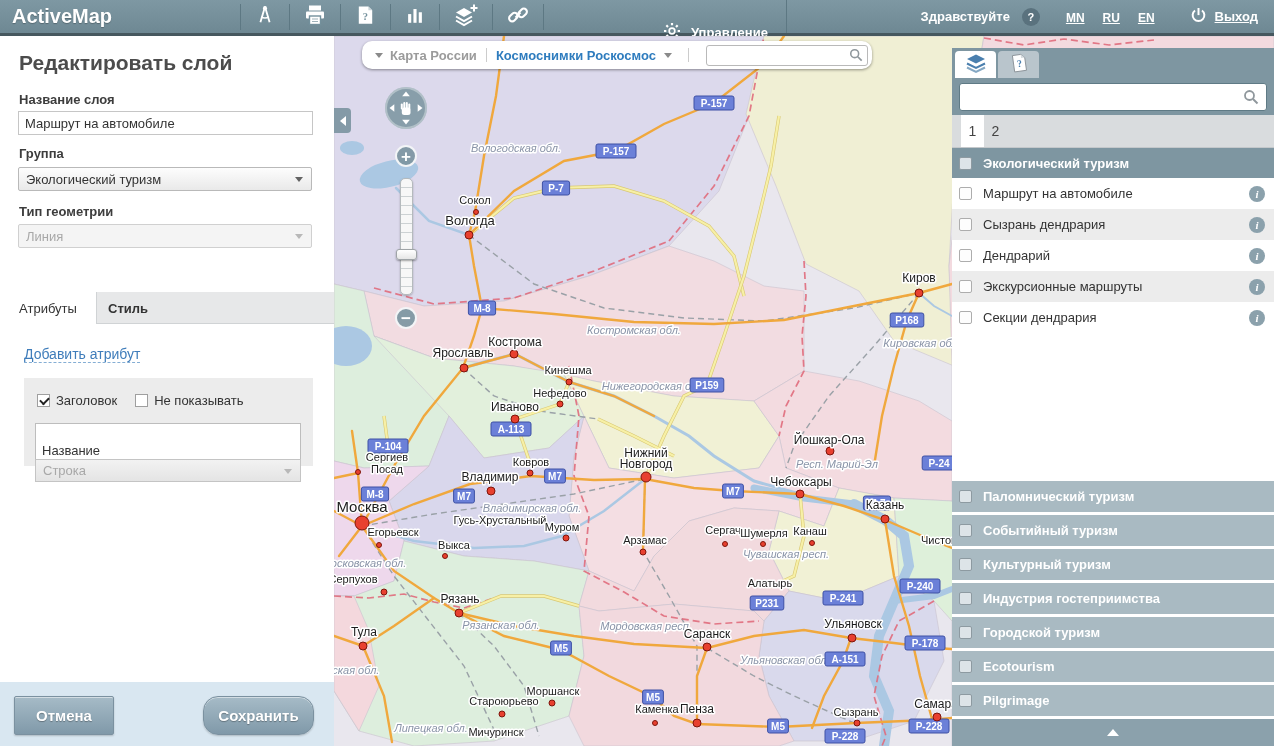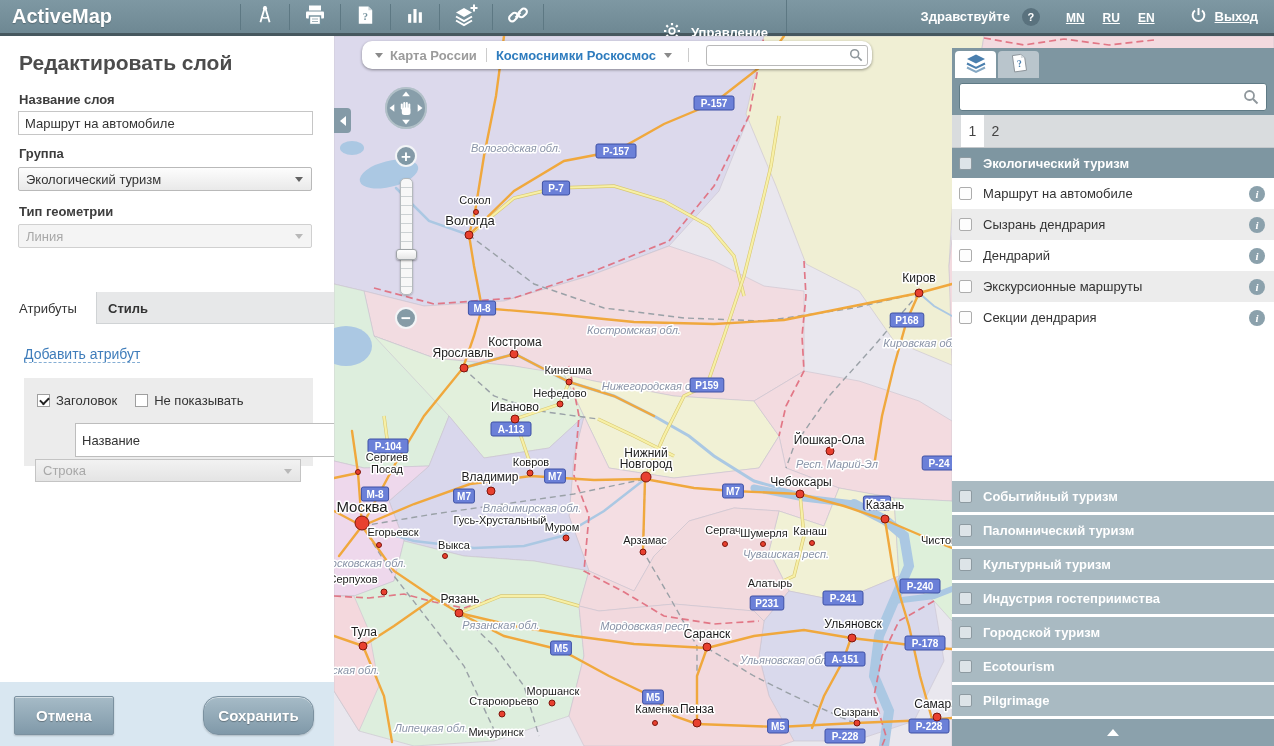--- a/index.html
+++ b/index.html
@@ -47,21 +47,21 @@
   .add-link{position:absolute;left:24px;top:310px;font-size:14px;color:#3e7cba;
             border-bottom:1px dashed #85aed4;cursor:pointer;}
   .attr-box{position:absolute;left:24px;top:342px;width:289px;height:88px;background:#ececec;}
   .attr-checks{position:absolute;left:13px;top:15px;display:flex;align-items:center;font-size:13px;color:#333;}
   .cb{width:13px;height:13px;background:#fff;border:1px solid #9f9f9f;display:inline-block;
       position:relative;margin-right:6px;box-sizing:border-box;cursor:pointer;}
   .cb.checked::after{content:"";position:absolute;left:2px;top:2px;width:7px;height:4px;
       border-left:2px solid #222;border-bottom:2px solid #222;transform:rotate(-45deg);}
   .cb-label2{margin-left:18px;}
   .attr-input{position:absolute;left:11px;top:45px;width:252px;height:16px;border:1px solid #bdbdbd;
-      font-size:13px;color:#333;padding:8px 6px;font-family:inherit;background:#fff;margin-left:40px;}
+      font-size:13px;color:#333;padding:18px 6px;font-family:inherit;background:#fff;}
   .attr-select{position:absolute;left:11px;top:81px;width:266px;height:23px;border:1px solid #c4c4c4;
       background:linear-gradient(#f2f2f2,#e4e4e4);font-size:13px;color:#a8a8a8;display:flex;
       align-items:center;padding-left:7px;box-sizing:border-box;}
   .attr-select .caret{position:absolute;right:8px;top:9px;width:0;height:0;
       border-left:4px solid transparent;border-right:4px solid transparent;border-top:5px solid #b8b8b8;}
   .lp-footer{position:absolute;left:0;bottom:0;width:334px;height:64px;background:#d9e7f1;}
   .btn{position:absolute;top:14px;height:39px;background:linear-gradient(#a6bbc7,#8099a9);
        border:1px solid #7b91a0;border-radius:2px;color:#fff;font-weight:bold;font-size:15px;
        font-family:inherit;text-shadow:0 1px 1px rgba(0,0,0,.3);cursor:pointer;
        box-shadow:inset 0 1px 0 rgba(255,255,255,.5),0 1px 2px rgba(0,0,0,.2);}
@@ -716,25 +716,25 @@
         </div>
         <div class="rp-row">
           <span class="rp-check"></span>
           <span>Секции дендрария</span>
           <span class="sp"></span>
           <span class="info-i">i</span>
         </div>
         <div class="rp-filler"></div>
         <div class="rp-group collapsed">
           <span class="rp-check"></span>
+          <span>Паломнический туризм</span>
+        </div>
+        <div class="rp-group collapsed">
+          <span class="rp-check"></span>
           <span>Событийный туризм</span>
-        </div>
-        <div class="rp-group collapsed">
-          <span class="rp-check"></span>
-          <span>Паломнический туризм</span>
         </div>
         <div class="rp-group collapsed">
           <span class="rp-check"></span>
           <span>Культурный туризм</span>
         </div>
         <div class="rp-group collapsed">
           <span class="rp-check"></span>
           <span>Индустрия гостеприимства</span>
         </div>
         <div class="rp-group collapsed">

